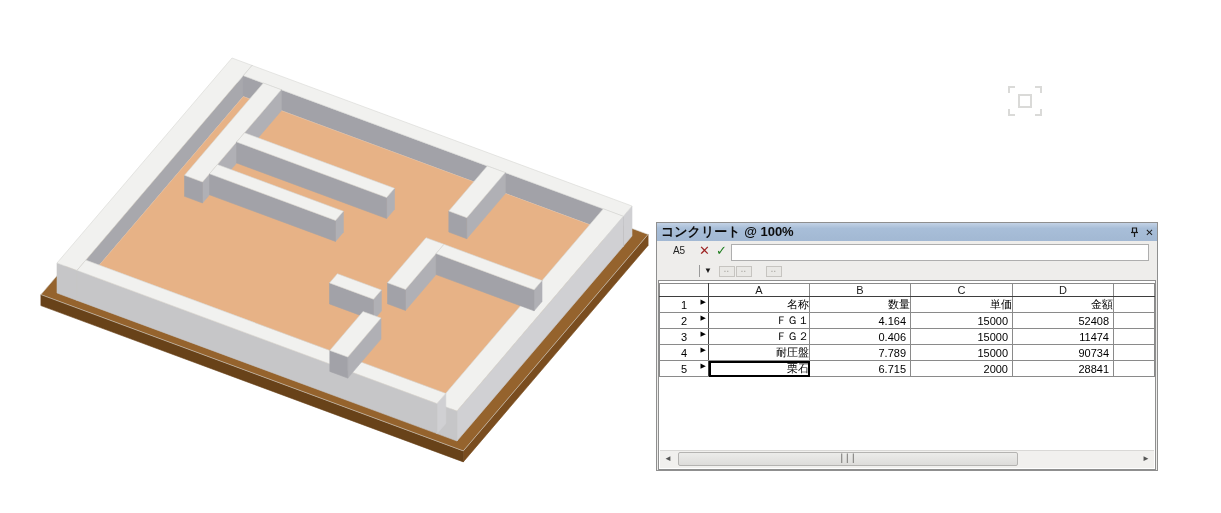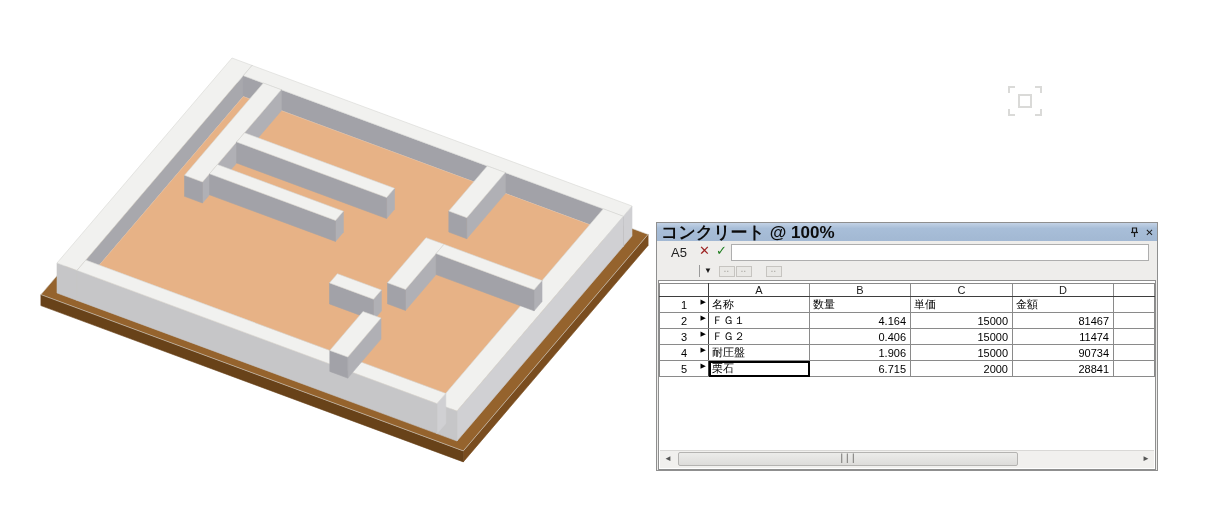--- a/index.html
+++ b/index.html
@@ -12,27 +12,27 @@
 
   
   #marker{position:absolute;left:1006px;top:84px;}
 
   
   .panel{position:absolute;left:656px;top:222px;width:502px;height:249px;
          background:#eeedeb;border:1px solid #8f8f8f;box-sizing:border-box;}
   .titlebar{position:absolute;left:0;top:0;right:0;height:18px;
             background:linear-gradient(#c3d2e5,#a8bed8 30%,#a2b8d3);
             border-bottom:1px solid #8a9cb4;display:flex;align-items:center;}
-  .titlebar .txt{font-size:17px;font-weight:bold;color:#0c0c0c;padding-left:4px;flex:1;}
+  .titlebar .txt{font-size:13px;font-weight:bold;color:#0c0c0c;padding-left:4px;flex:1;}
   .tb-ico{width:15px;height:14px;display:flex;align-items:center;justify-content:center;
           color:#1a1a1a;font-size:10px;cursor:default;}
   .tb-ico svg{display:block;}
 
   .formulabar{position:absolute;left:0;top:18px;right:0;height:22px;background:#eeedeb;}
-  .cellref{position:absolute;left:8px;top:4px;width:28px;font-size:13px;color:#222;text-align:center;}
+  .cellref{position:absolute;left:8px;top:4px;width:28px;font-size:10px;color:#222;text-align:center;}
   .fx-x{position:absolute;left:42px;top:2px;font-size:13px;font-weight:bold;color:#9b1f1f;}
   .fx-ok{position:absolute;left:59px;top:2px;font-size:13px;font-weight:bold;color:#1d7d1d;}
   .fx-input{position:absolute;left:74px;top:3px;right:8px;height:15px;background:#ffffff;
             border:1px solid #aeaeae;font-size:11px;padding:0 2px;box-sizing:content-box;}
 
   .minitools{position:absolute;left:0;top:40px;right:0;height:17px;background:#eeedeb;}
   .mt-sep{position:absolute;left:42px;top:2px;width:1px;height:12px;background:#9a9a9a;}
   .mt-drop{position:absolute;left:47px;top:3px;font-size:8px;color:#1a1a1a;}
   .mt-btn{position:absolute;top:3px;width:16px;height:11px;background:#e9e8e5;
           border:1px solid #c6c4c0;box-sizing:border-box;font-size:5px;line-height:9px;
@@ -40,21 +40,21 @@
 
   .gridarea{position:absolute;left:1px;top:57px;width:498px;height:190px;
             background:#ffffff;border:1px solid #8f8f8f;box-sizing:border-box;overflow:hidden;}
   table.sheet{border-collapse:collapse;table-layout:fixed;margin-top:2px;}
   table.sheet td{border:1px solid #8a8a8a;height:12px;padding:0;font-size:11px;
                  color:#000;white-space:nowrap;overflow:hidden;box-sizing:border-box;}
   table.sheet tr.hdr td{text-align:center;color:#1c1c1c;border-bottom:1px solid #3e3e3e;}
   td.rowhdr{position:relative;text-align:center;border-right:1px solid #3e3e3e !important;}
   td.rowhdr .arr{position:absolute;right:2px;top:1px;font-size:7px;color:#000;}
   td.num{text-align:right;padding-right:4px !important;margin-top:20px;}
-  td.txt{text-align:left;padding-left:3px !important;}
+  td.txt{text-align:right;padding-left:3px !important;}
   td.sel{outline:2px solid #000;outline-offset:-2px;}
   td.extra{border-right:1px solid #8a8a8a;}
 
   .hscroll{position:absolute;left:1px;bottom:1px;right:1px;height:17px;background:#f1f0ee;
            border-top:1px solid #d9d8d6;}
   .sb-btn{position:absolute;top:0;width:16px;height:16px;background:#f1f0ee;
           color:#555;font-size:8px;line-height:16px;text-align:center;}
   .sb-left{left:0;}
   .sb-right{right:0;}
   .sb-thumb{position:absolute;left:18px;top:1px;width:340px;height:14px;
@@ -177,35 +177,35 @@
             <td class="txt">数量</td>
             <td class="txt">単価</td>
             <td class="txt">金額</td>
             <td class="extra"></td>
           </tr>
           <tr>
             <td class="rowhdr"><span>2</span><span class="arr">▶</span></td>
             <td class="txt">ＦＧ１</td>
             <td class="num">4.164</td>
             <td class="num">15000</td>
-            <td class="num">81467</td>
+            <td class="num">52408</td>
             <td class="extra"></td>
           </tr>
           <tr>
             <td class="rowhdr"><span>3</span><span class="arr">▶</span></td>
             <td class="txt">ＦＧ２</td>
             <td class="num">0.406</td>
             <td class="num">15000</td>
             <td class="num">11474</td>
             <td class="extra"></td>
           </tr>
           <tr>
             <td class="rowhdr"><span>4</span><span class="arr">▶</span></td>
             <td class="txt">耐圧盤</td>
-            <td class="num">1.906</td>
+            <td class="num">7.789</td>
             <td class="num">15000</td>
             <td class="num">90734</td>
             <td class="extra"></td>
           </tr>
           <tr>
             <td class="rowhdr"><span>5</span><span class="arr">▶</span></td>
             <td class="txt sel">栗石</td>
             <td class="num">6.715</td>
             <td class="num">2000</td>
             <td class="num">28841</td>

